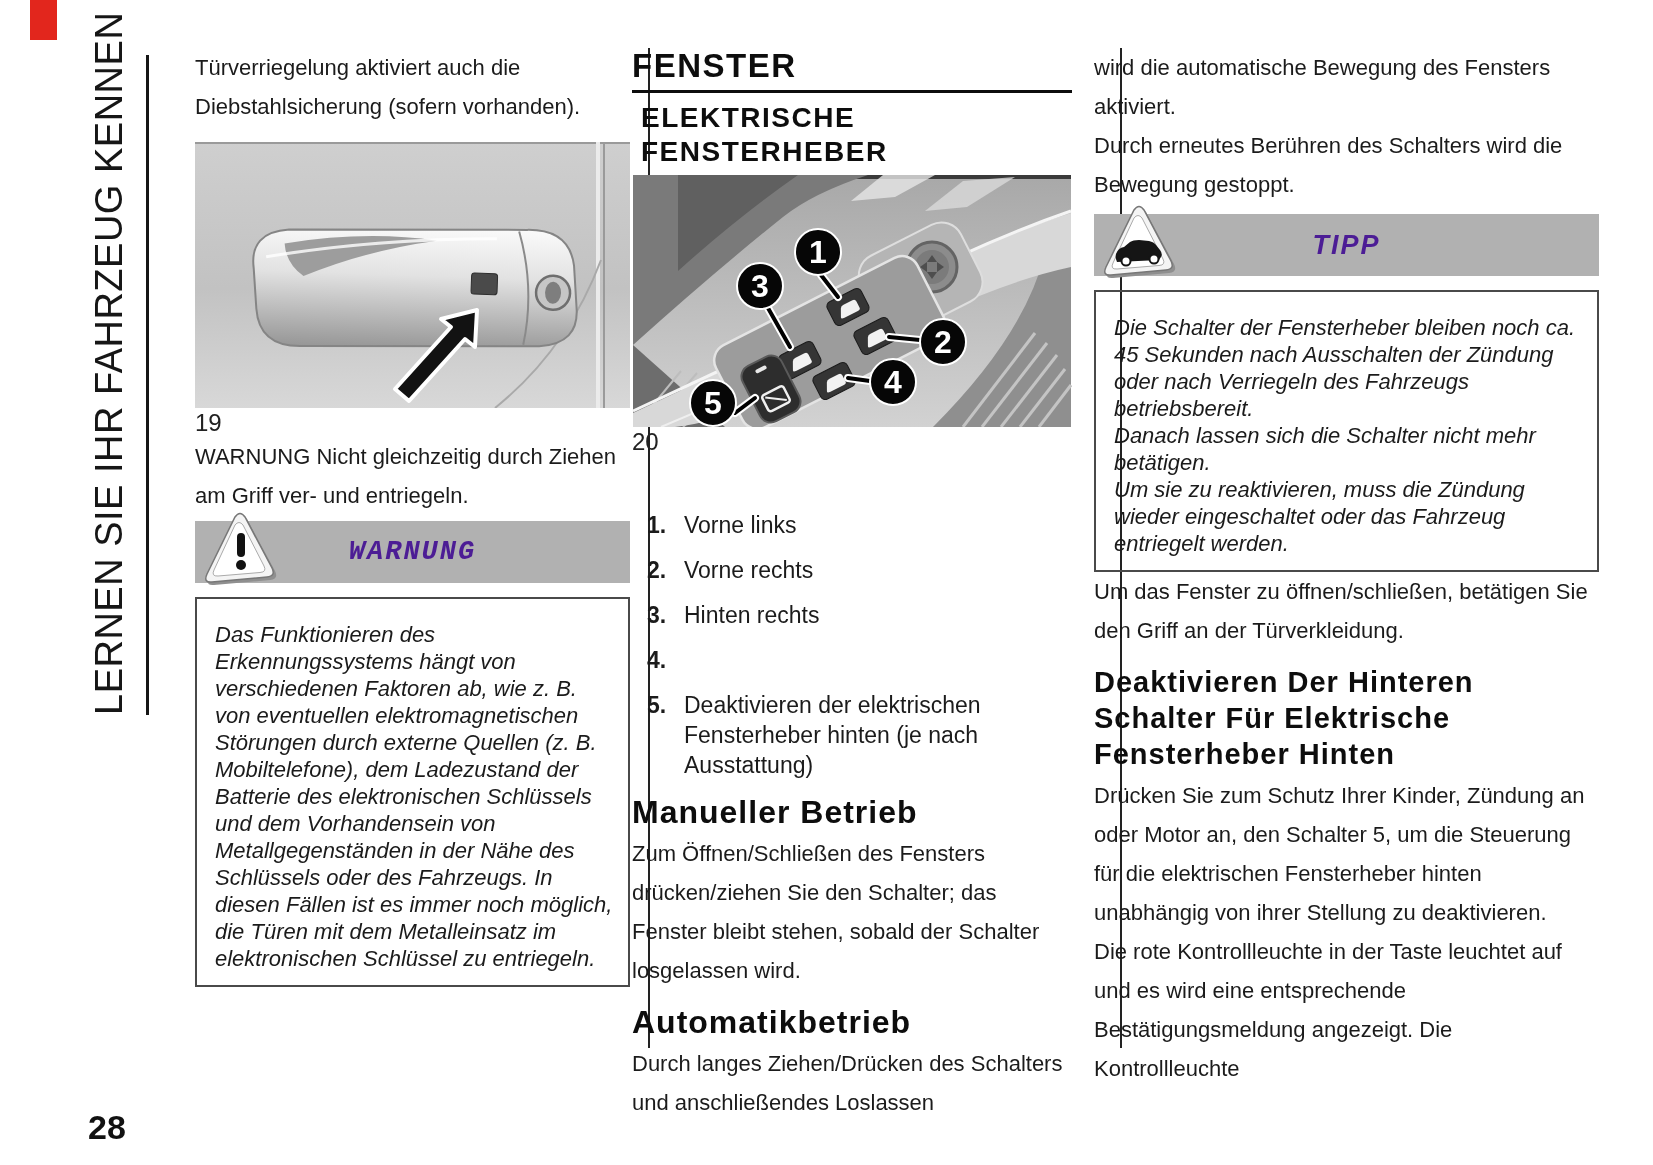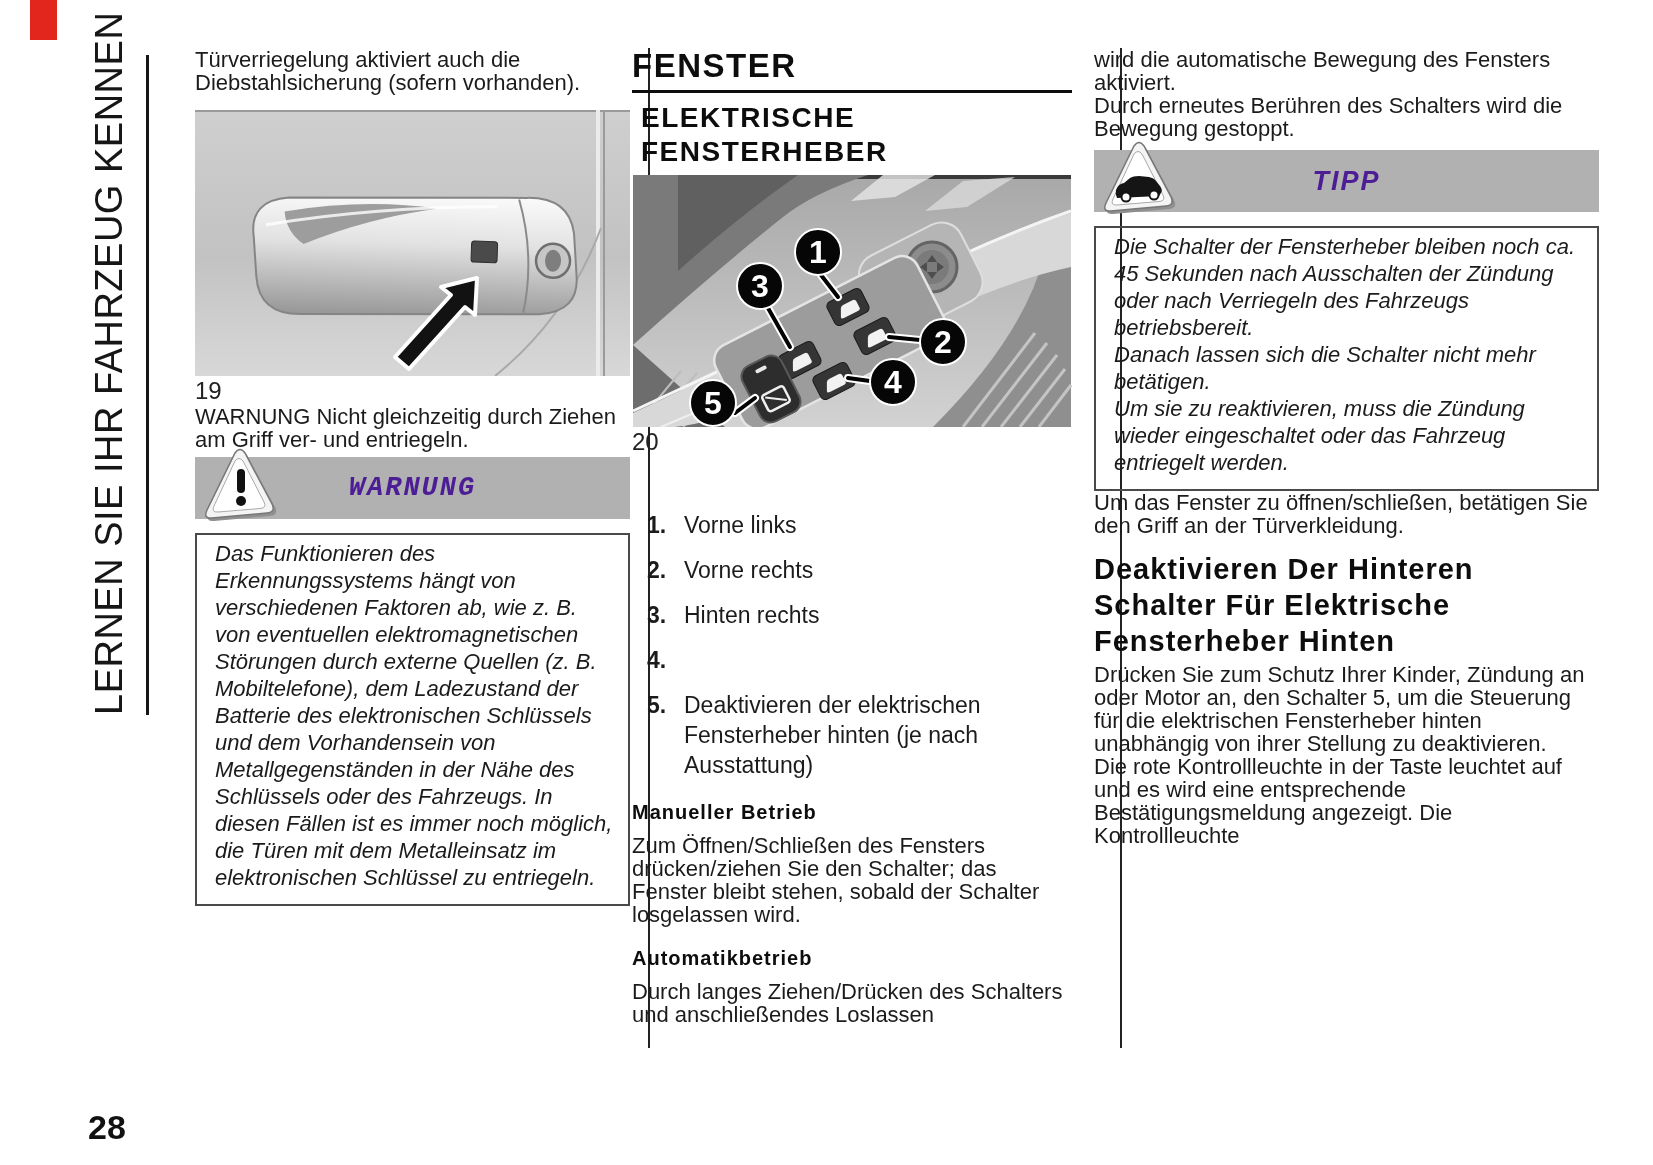--- a/index.html
+++ b/index.html
@@ -18,50 +18,50 @@
     white-space:nowrap;font-weight:400;
   }
   .page-number{position:absolute;left:88px;top:1108px;font-size:34px;font-weight:bold;color:#111;}
   .col-sep{position:absolute;top:48px;height:1000px;width:2px;background:#222;}
   .sep1{left:648px;}
   .sep2{left:1120px;}
   .col{position:absolute;top:48px;}
   .col-left{left:195px;width:435px;}
   .col-mid{left:632px;width:440px;}
   .col-right{left:1094px;width:505px;}
-  p.body{margin:0;font-size:22px;line-height:23px;color:#1b1b1b;}
+  p.body{margin:0;font-size:22px;line-height:39px;color:#1b1b1b;}
   .pre{white-space:pre-line;}
   
   figure{margin:0;}
   .fig19{margin-top:16px;}
   .fig20{margin-top:6px;}
   figure svg{display:block;}
   .fig-label{font-size:24px;color:#222;margin-top:1px;line-height:28px;}
   
   h1.title{margin:0;font-size:33px;line-height:36px;font-weight:bold;letter-spacing:1.5px;color:#0d0d0d;}
   .h1-rule{height:3px;background:#0d0d0d;margin:6px 0 0 0;}
   h2.subtitle{margin:8px 0 0 9px;font-size:28px;line-height:34px;font-weight:bold;letter-spacing:1.5px;color:#0d0d0d;}
-  h3.subhead{margin:16px 0 6px 0;font-size:20px;line-height:32px;font-weight:bold;letter-spacing:1px;color:#0d0d0d;}
+  h3.subhead{margin:16px 0 6px 0;font-size:32px;line-height:32px;font-weight:bold;letter-spacing:1px;color:#0d0d0d;}
   h3.subhead-right{margin:14px 0 4px 0;font-size:29px;line-height:36px;font-weight:bold;letter-spacing:1px;color:#0d0d0d;}
   
   ol.fig-list{list-style:none;margin:54px 0 0 0;padding:0;}
   ol.fig-list li{display:flex;margin:0 0 15px 0;font-size:23px;line-height:30px;}
   ol.fig-list .num{font-weight:bold;width:37px;flex:0 0 37px;margin-left:15px;}
   ol.fig-list .txt{flex:1;}
   
   .banner{position:relative;height:62px;background:#b1b1b1;margin-top:10px;}
   .banner .banner-icon{position:absolute;left:6px;top:-10px;}
   .banner .banner-label{
     display:block;text-align:center;line-height:62px;color:#4c1d95;
     font-size:27px;font-weight:bold;font-style:italic;letter-spacing:2px;
   }
   .banner-warn{margin-top:6px;font-family:Liberation Mono, monospace;}
   
   .note-box{
-    border:2px solid #4a4a4a;margin-top:14px;padding:5px 14px 13px 18px;
+    border:2px solid #4a4a4a;margin-top:14px;padding:22px 14px 13px 18px;
     font-style:italic;font-size:22px;line-height:27px;color:#1b1b1b;
   }
   .mt34{margin-top:34px;}
   .mt2{margin-top:2px;}
 </style>
 </head>
 <body>
 
 <div class="page">
 

